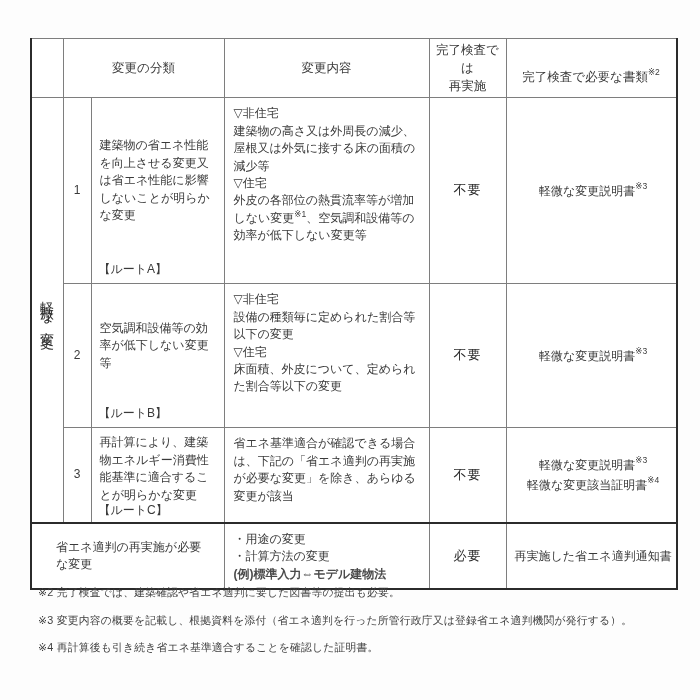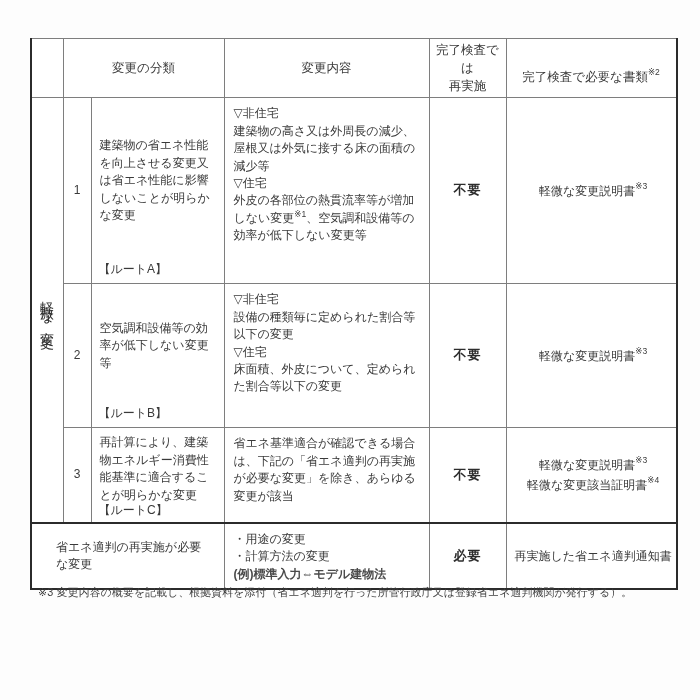--- a/index.html
+++ b/index.html
@@ -41,21 +41,21 @@
   }
   .route{
     position:absolute;left:7px;bottom:5px;font-size:12px;color:#3a3a3a;
   }
   td.content{
     vertical-align:top;padding:7px 6px 6px 9px;
   }
   .preline{white-space:pre-line;}
   td.judge{
     text-align:center;vertical-align:middle;
-    font-weight:bold;font-size:13px;letter-spacing:1px;color:#2d2d2d;
+    font-weight:normal;font-size:13px;letter-spacing:1px;color:#2d2d2d;
   }
   td.docs{
     vertical-align:middle;padding:4px 4px 4px 8px;
   }
   .docline{white-space:nowrap;line-height:1.7;text-align:center;}
   sup,.sup{
     font-size:8.5px;vertical-align:top;position:relative;top:-2px;letter-spacing:0;
   }
   tr.bottomrow td{border-top:2px solid #2b2b2b;}
   td.cls-merged{
@@ -161,14 +161,16 @@
     </td>
     <td class="judge">必要</td>
     <td class="docs">
       <div class="docline">再実施した省エネ適判通知書</div>
     </td>
   </tr>
 </tbody>
   </table>
 
 <div class="footnotes">
+  <p>※2 完了検査では、建築確認や省エネ適判に要した図書等の提出も必要。</p>
   <p>※3 変更内容の概要を記載し、根拠資料を添付（省エネ適判を行った所管行政庁又は登録省エネ適判機関が発行する）。</p>
+  <p>※4 再計算後も引き続き省エネ基準適合することを確認した証明書。</p>
 </div>
 
 </body></html>

